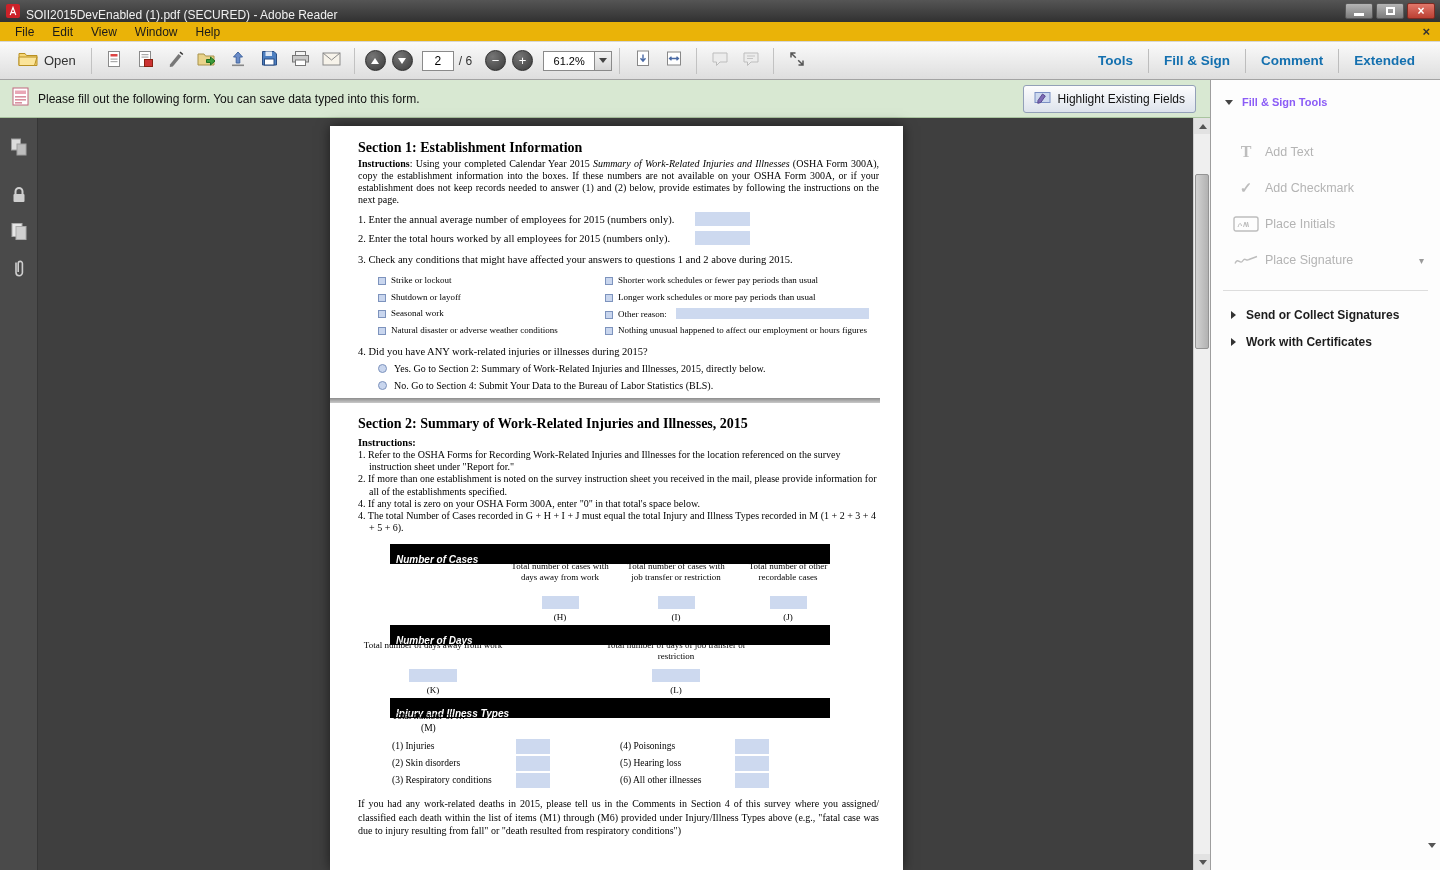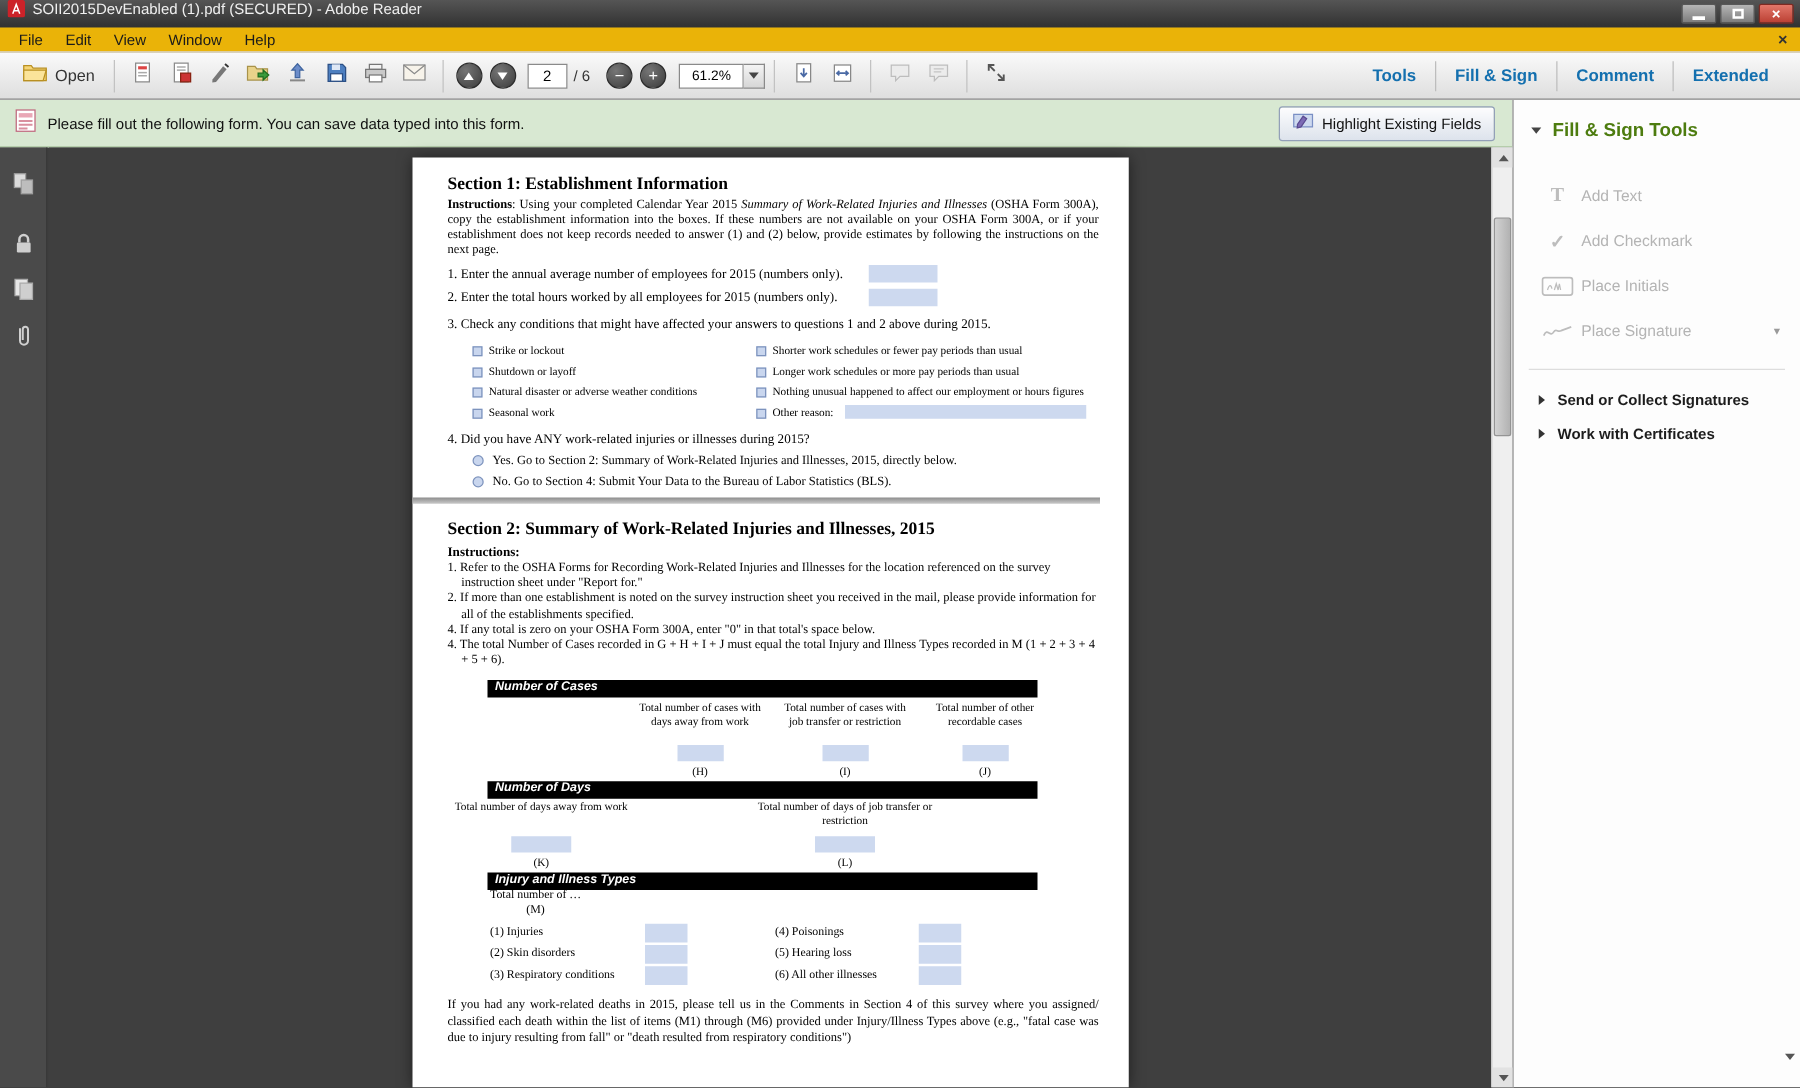--- a/index.html
+++ b/index.html
@@ -1,21 +1,21 @@
 <!DOCTYPE html>
 <html><head>
 <meta charset="utf-8">
 <style>
   * { margin:0; padding:0; box-sizing:border-box; }
   html,body { width:1440px; height:870px; overflow:hidden; }
   body { position:relative; font-family:"Liberation Sans", sans-serif; background:#3f3f3f; }
 
   
   .titlebar { position:absolute; left:0; top:0; width:1440px; height:22px;
-    background:linear-gradient(#555,#313131); display:flex; align-items:flex-start; padding:0 6px; }
+    background:linear-gradient(#555,#313131); display:flex; align-items:flex-end; padding:0 6px; }
   .titlebar .title { color:#f0f0f0; font-size:12px; margin-left:6px; }
   .win-controls { position:absolute; right:5px; top:3px; display:flex; gap:3px; }
   .win-btn { width:28px; height:16px; border-radius:2px; display:flex; align-items:center; justify-content:center; }
   .win-btn.gray { background:linear-gradient(#b5b5b5,#7c7c7c); border:1px solid #585858; }
   .win-btn.red { background:linear-gradient(#e2776a,#bb4033); border:1px solid #7e2a22; color:#fff; font-size:12px; font-weight:bold; line-height:1; }
   .glyph-min { width:10px; height:3px; background:#fff; margin-top:6px; }
   .glyph-max { width:9px; height:8px; border:2px solid #fff; }
 
   
   .menubar { position:absolute; left:0; top:22px; width:1440px; height:20px; background:#eab308;
@@ -96,21 +96,21 @@
   .r1 { left:48px; top:237px; } .r2 { left:48px; top:254px; }
   .radio { width:9px; height:9px; border-radius:50%; background:#c9d6ee; border:1px solid #7d93bd; flex:none; }
   .rlabel { font-size:10px; white-space:nowrap; }
   .divider { left:0; top:272px; width:550px; height:5px; background:linear-gradient(#8d8d8d,#c9c9c9); }
   .s2-title { left:28px; top:290px; }
   .s2-instlabel { left:28px; top:311px; font-size:10.5px; font-weight:bold; }
   .s2-inst { left:28px; top:323px; width:521px; font-size:10px; line-height:12.2px; }
   .inst-item { padding-left:11px; text-indent:-11px; }
   .tbl { left:60px; top:418px; width:440px; height:250px; }
   .bar { position:absolute; left:0; width:440px; height:14px; background:#000; color:#fff;
-    font-family:"Liberation Sans",sans-serif; font-size:10px; font-style:italic; font-weight:bold; padding:0 6px; }
+    font-family:"Liberation Sans",sans-serif; font-size:10px; font-style:italic; font-weight:bold; padding:10px 6px; }
   .bar1 { top:0; } .bar2 { top:81px; } .bar3 { top:154px; }
   .ccol { position:absolute; width:104px; text-align:center; top:17px; }
   .ccol .ch { font-size:9px; line-height:11px; height:35px; }
   .ccol .cf, .dcol .cf { height:13px; margin:0 auto; }
   .ccol .cf { width:37px; }
   .ccol .cl, .dcol .cl { font-size:9px; margin-top:3px; }
   .c1 { left:-9px; } .c2 { left:118px; } .c3 { left:234px; } .c4 { left:346px; }
   .dcol { position:absolute; width:150px; text-align:center; top:96px; }
   .dcol .ch { font-size:9px; line-height:11px; height:29px; }
   .dcol .cf { width:48px; }
@@ -122,21 +122,21 @@
   .trow .lab { position:absolute; font-size:9.5px; top:2px; white-space:nowrap; }
   .trow .lab.ll { left:2px; } .trow .lab.rr { left:230px; }
   .trow .tf { position:absolute; width:34px; height:15px; top:0; }
   .trow .tf.ll { left:126px; } .trow .tf.rr { left:345px; }
   .deaths { left:28px; top:671px; width:521px; font-size:10px; line-height:13.6px; text-align:justify; }
   .pfooter { left:12px; top:727px; width:619px; text-align:center; font-size:9.5px; font-weight:bold;margin-top:40px; }
 
   
   .panel { position:absolute; left:1210px; top:80px; width:230px; height:790px; background:#fdfdfd; border-left:1px solid #9e9e9e; }
   .panel-header { display:flex; align-items:center; gap:9px; margin:16px 0 0 14px; }
-  .panel-header .lbl { font-size:15px; font-weight:bold; color:#4d7c0f; }
+  .panel-header .lbl { font-size:11px; font-weight:bold; color:#8b5cf6; }
   .tri-dn-p { width:0; height:0; border-left:4px solid transparent; border-right:4px solid transparent; border-top:5px solid #444; }
   .tri-rt-p { width:0; height:0; border-top:4px solid transparent; border-bottom:4px solid transparent; border-left:5px solid #333; }
   .tools-list { margin-top:26px; }
   .tool-row { height:36px; display:flex; align-items:center; padding-left:20px; position:relative; }
   .tool-row .ic { width:30px; display:flex; justify-content:center; color:#bdbdbd; }
   .tool-row .lbl { font-size:12.5px; color:#b4b4b4; margin-left:4px; }
   .ic-T { font-family:"Liberation Serif",serif; font-size:16px; font-weight:bold; }
   .ic-check { font-size:15px; font-weight:bold; }
   .sig-chev { position:absolute; right:16px; color:#9a9a9a; font-size:10px; }
   .panel-div { height:1px; background:#ddd; margin:12px 12px 10px 12px; }
@@ -379,36 +379,36 @@
           <span class="cblabel">Shutdown or layoff</span>
         </div>
       <div class="cbcell">
           <span class="cbbox"></span>
           <span class="cblabel">Longer work schedules or more pay periods than usual</span>
         </div>
     </div>
     <div class="cbrow">
       <div class="cbcell l">
           <span class="cbbox"></span>
-          <span class="cblabel">Natural disaster or adverse weather conditions</span>
+          <span class="cblabel">Seasonal work</span>
         </div>
       <div class="cbcell">
           <span class="cbbox"></span>
-          <span class="cblabel">Nothing unusual happened to affect our employment or hours figures</span>
+          <span class="cblabel">Other reason:</span>
+          <span class="ffield otherf"></span>
         </div>
     </div>
     <div class="cbrow">
       <div class="cbcell l">
           <span class="cbbox"></span>
-          <span class="cblabel">Seasonal work</span>
+          <span class="cblabel">Natural disaster or adverse weather conditions</span>
         </div>
       <div class="cbcell">
           <span class="cbbox"></span>
-          <span class="cblabel">Other reason:</span>
-          <span class="ffield otherf"></span>
+          <span class="cblabel">Nothing unusual happened to affect our employment or hours figures</span>
         </div>
     </div>
   </div>
 
   <div class="pp qtext q4">4.  Did you have ANY work-related injuries or illnesses during 2015?</div>
   <div class="pp radiorow r1">
       <span class="radio"></span>
       <span class="rlabel">Yes. Go to Section 2: Summary of Work-Related Injuries and Illnesses, 2015, directly below.</span>
     </div>
   <div class="pp radiorow r2">

